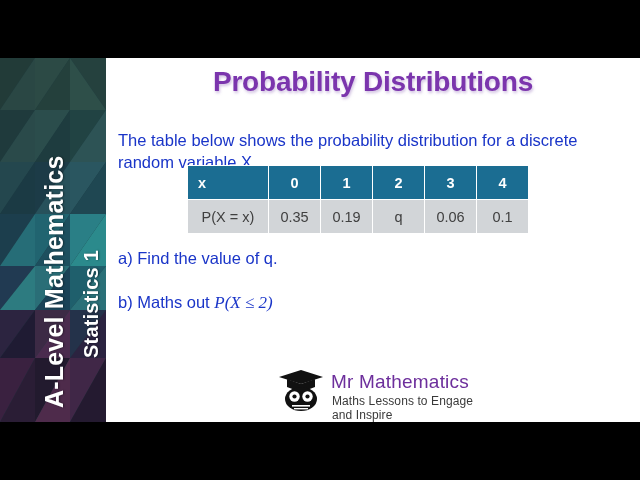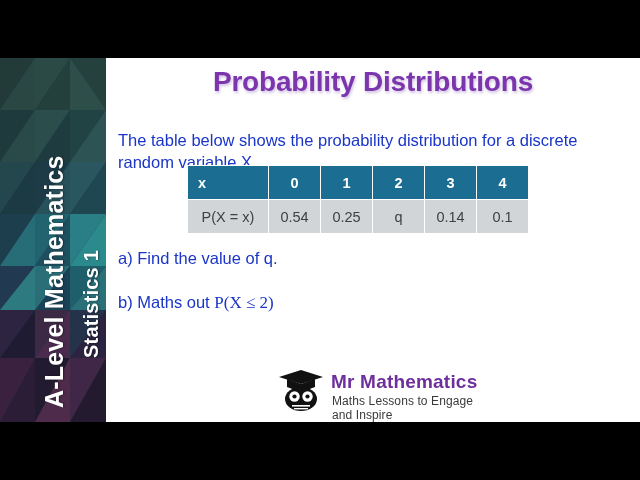--- a/index.html
+++ b/index.html
@@ -78,30 +78,30 @@
   #prob-table th.val,#prob-table td.val{width:51px;}
 
   
   .q{
     position:absolute;left:12px;
     color:#1a35c8;font-size:16.5px;white-space:nowrap;
   }
   #q-a{top:191px;}
   #q-b{top:235px;}
   #q-c{top:280px;}
-  .mathx{font-family:"Liberation Serif",serif;font-size:17px;}
+  .mathx{font-family:"Liberation Serif",serif;font-style:italic;font-size:17px;}
 
   
   #logo{
     position:absolute;left:170px;top:310px;width:210px;height:46px;
   }
   #owl{position:absolute;left:0;top:0;width:50px;height:44px;}
   #logo-name{
     position:absolute;left:55px;top:3px;
-    font-size:19px;font-weight:bold;color:#6d2f9c;letter-spacing:.2px;
+    font-size:19px;font-weight:normal;color:#6d2f9c;letter-spacing:.2px;
   }
   #logo-tag{
     position:absolute;left:56px;top:26px;
     font-size:12px;color:#3a3a3a;letter-spacing:.1px;
   }
 </style>
 </head>
 <body>
 
 <div id="stage">
@@ -179,24 +179,24 @@
             <th class="val">0</th>
             <th class="val">1</th>
             <th class="val">2</th>
             <th class="val">3</th>
             <th class="val">4</th>
           </tr>
         </thead>
         <tbody>
           <tr>
             <td class="lbl">P(X = x)</td>
-            <td class="val">0.54</td>
-            <td class="val">0.25</td>
+            <td class="val">0.35</td>
+            <td class="val">0.19</td>
             <td class="val">q</td>
-            <td class="val">0.14</td>
+            <td class="val">0.06</td>
             <td class="val">0.1</td>
           </tr>
         </tbody>
       </table>
 
       <div id="q-a" class="q">
         <span>a) Find the value of q.</span>
       </div>
 
       <div id="q-b" class="q">

